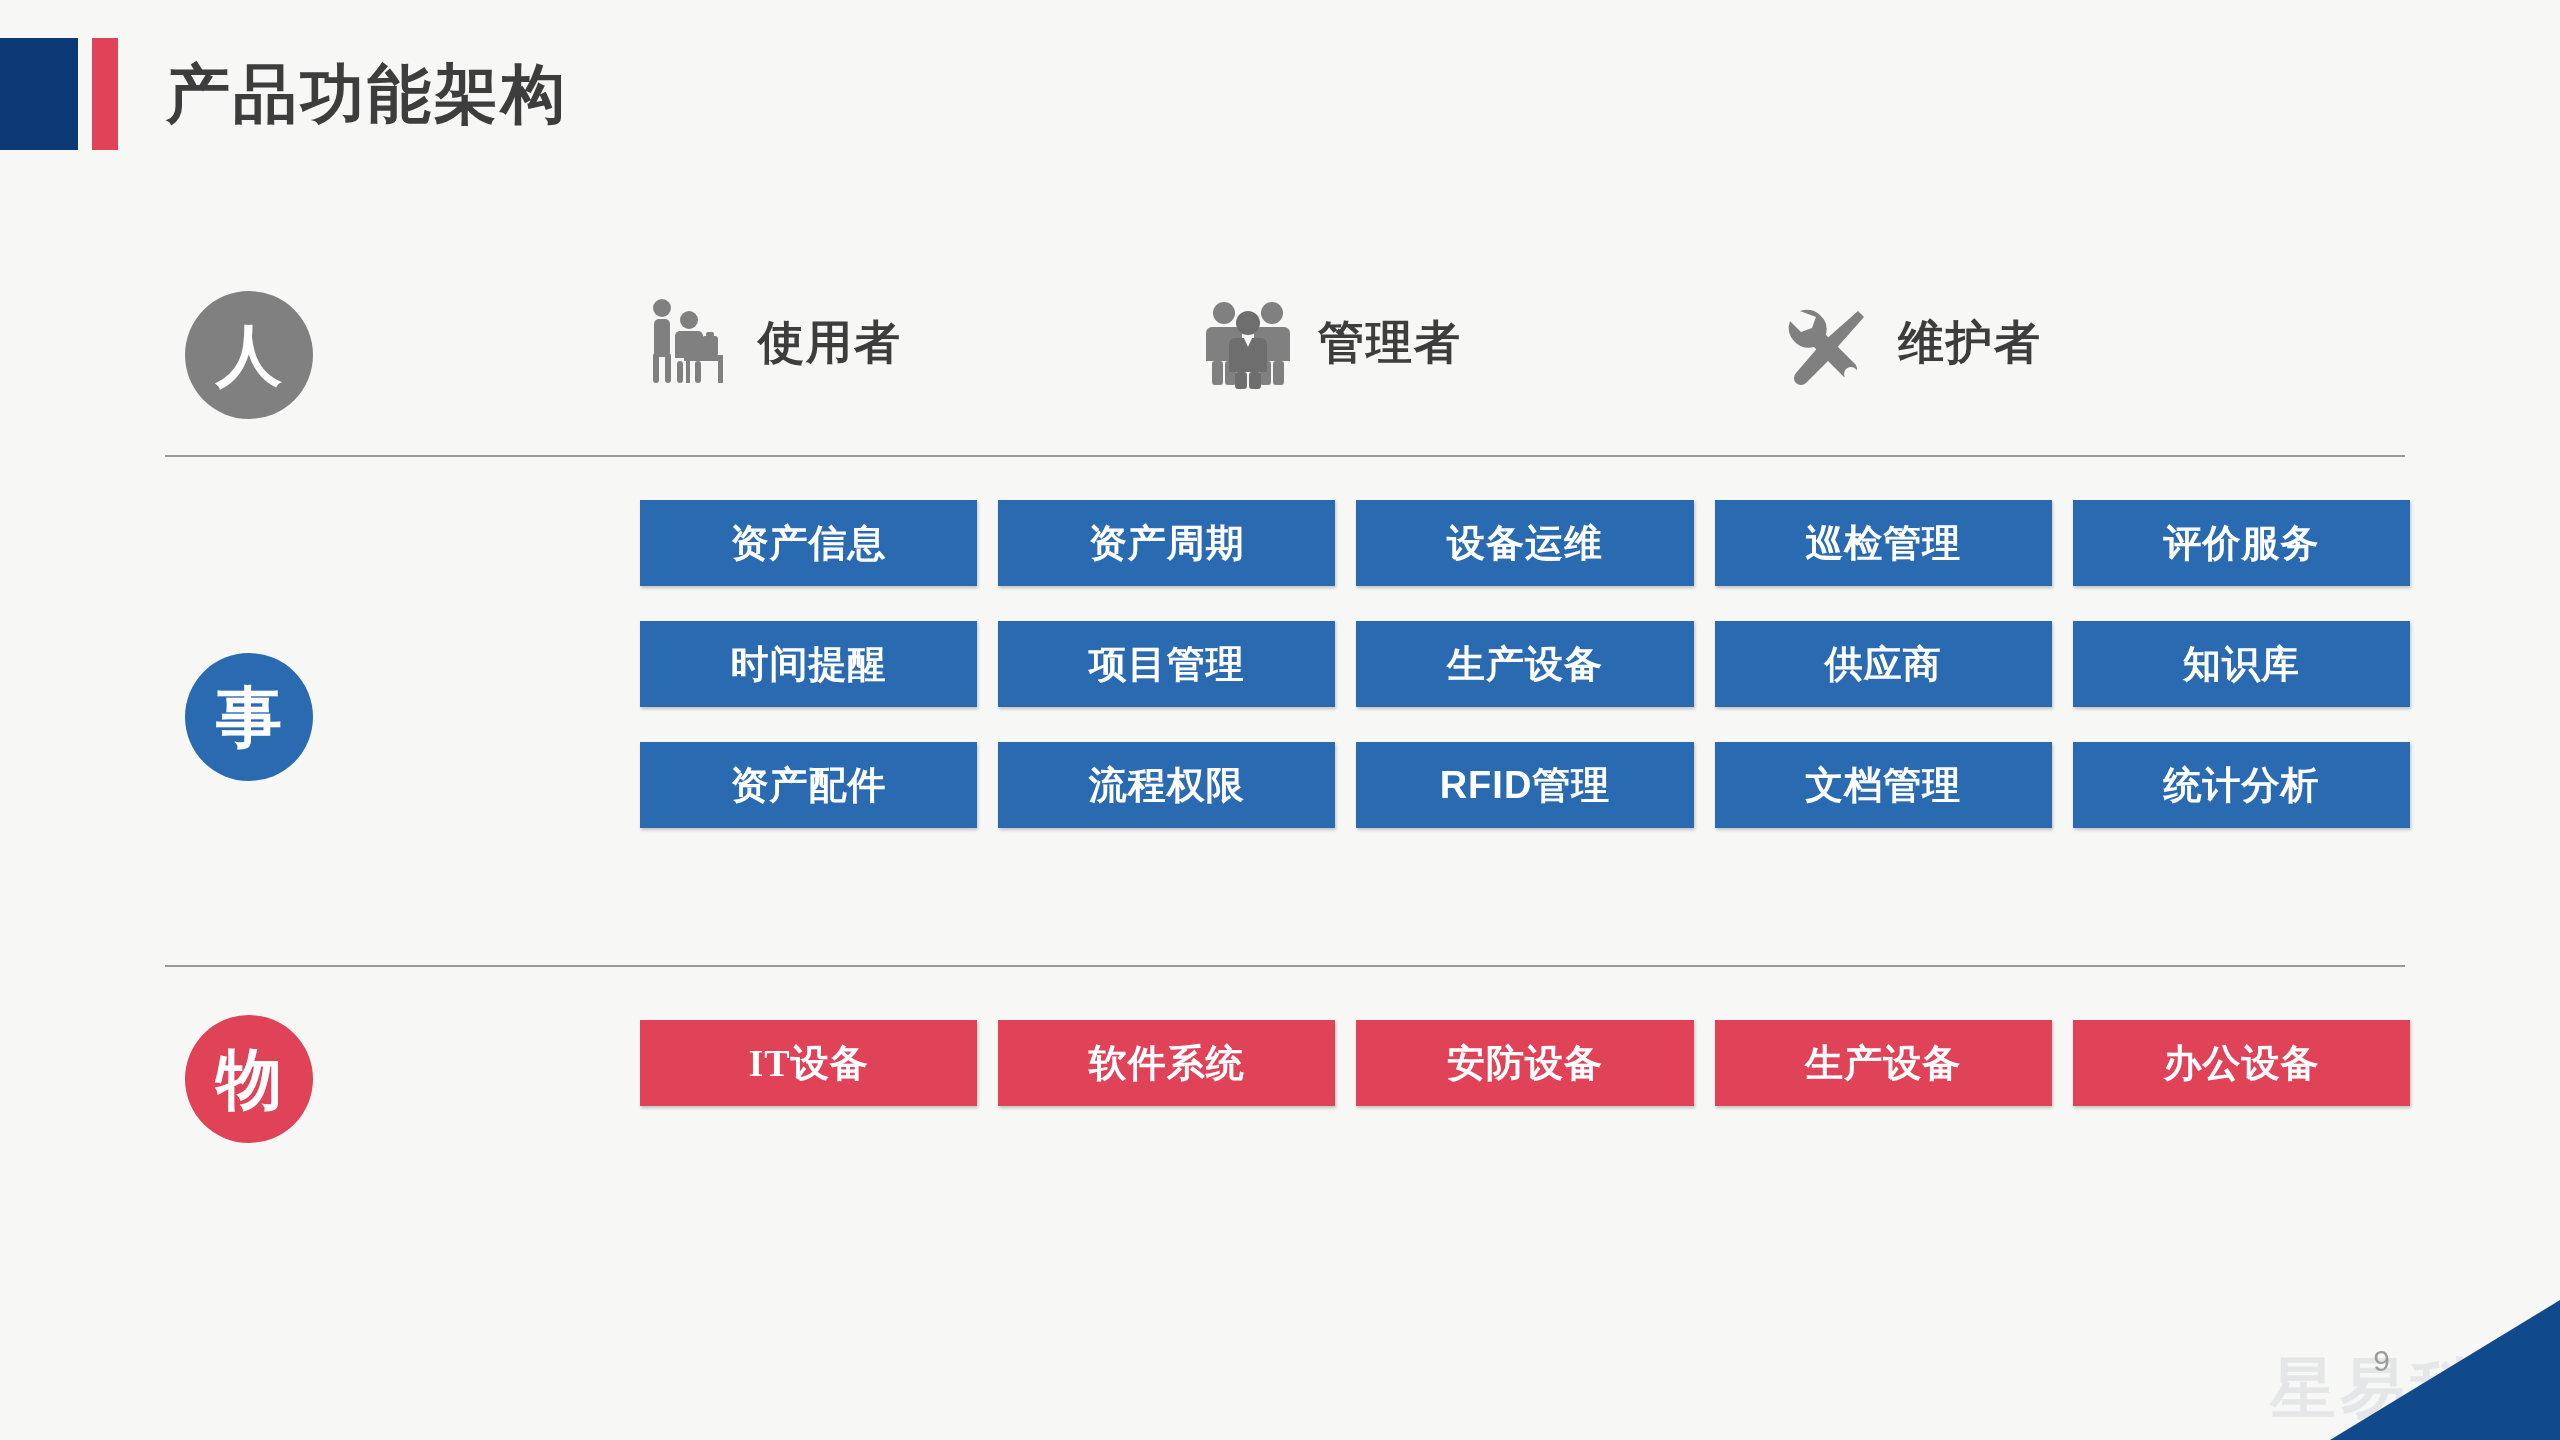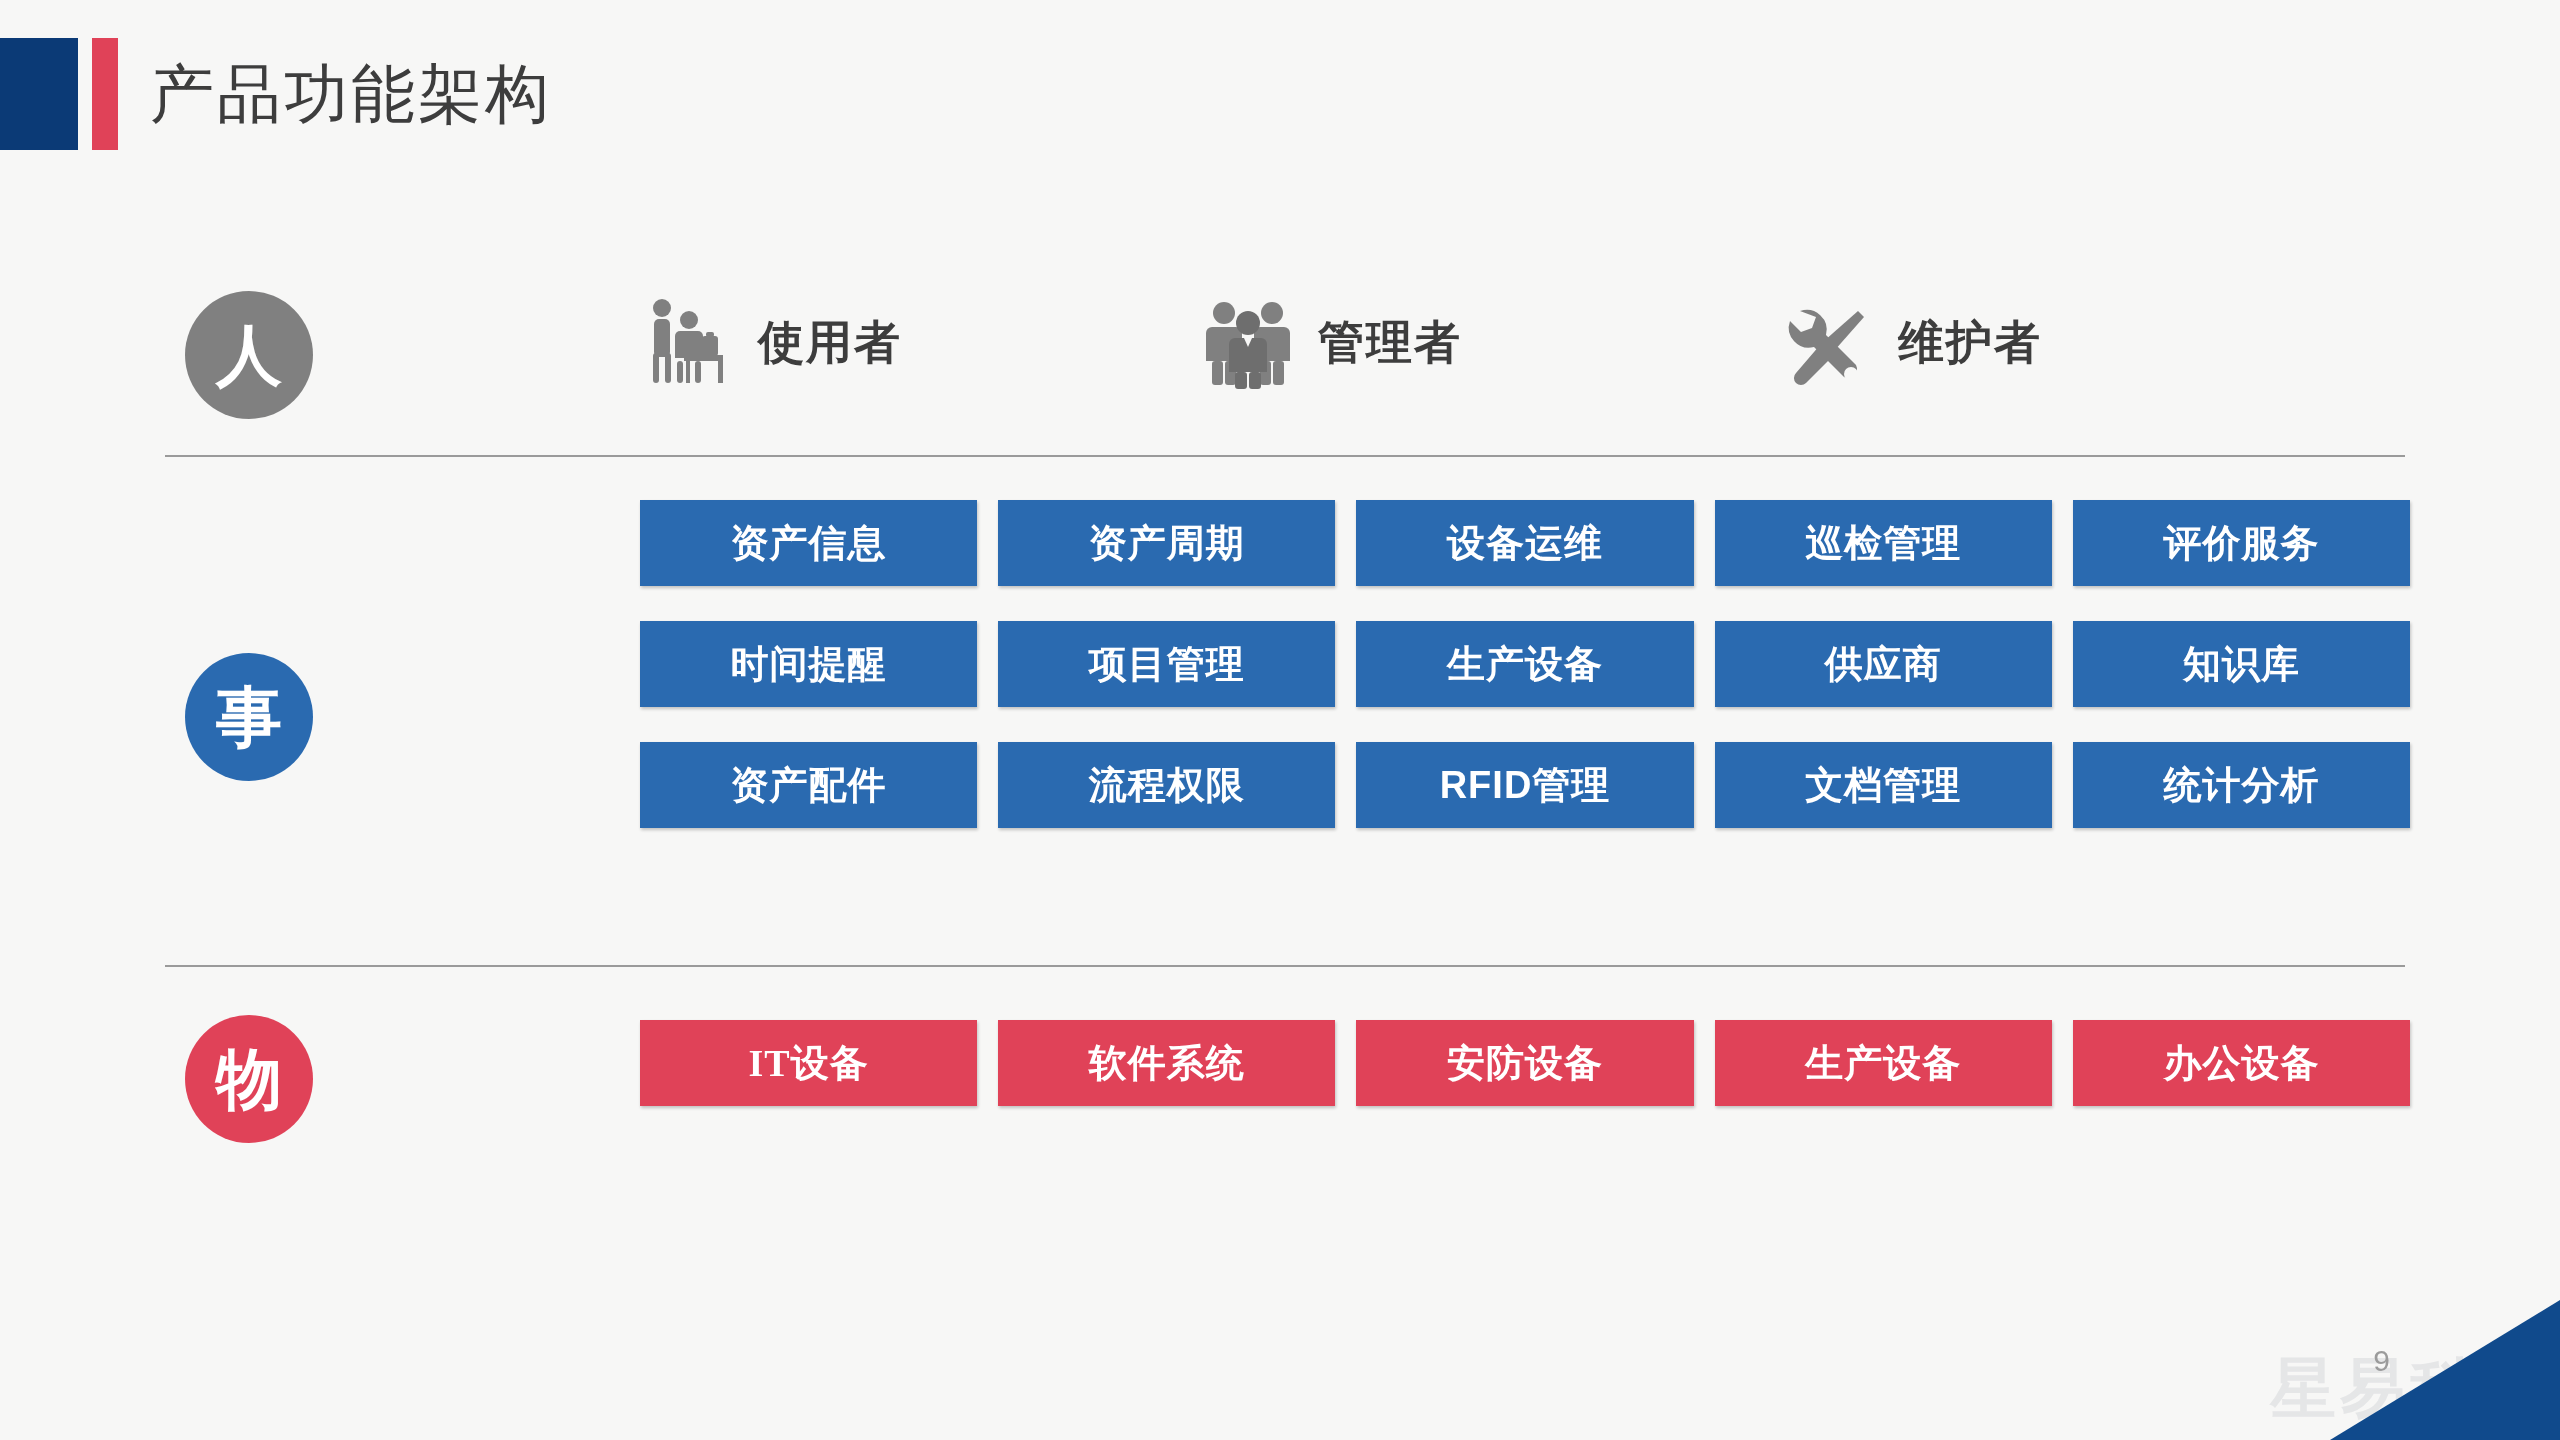--- a/index.html
+++ b/index.html
@@ -32,23 +32,23 @@
   .brand-gap {
     width: 14px;
     height: 112px;
   }
   .brand-bar {
     width: 26px;
     height: 112px;
     background: #e04258;
   }
   .page-title {
-    margin-left: 32px;
+    margin-left: 48px;
     font-size: 64px;
-    font-weight: normal;
+    font-weight: bold;
     color: #3d3d3d;
     letter-spacing: 3px;
     white-space: nowrap;
   }
 
   
   .row {
     position: absolute;
     left: 0;
     width: 2560px;

